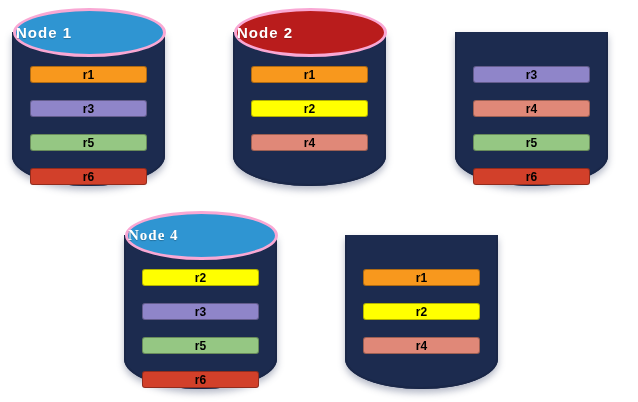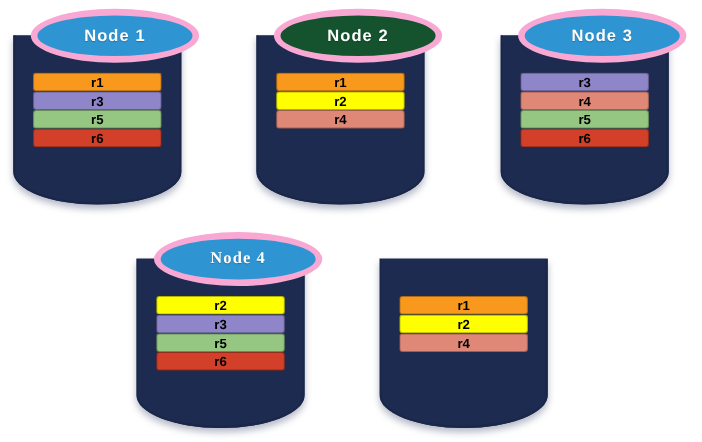--- a/index.html
+++ b/index.html
@@ -49,52 +49,51 @@
     border-radius: 0 0 76px 76px / 0 0 30px 30px;
     border: 2px solid #1a2748;
     border-top: none;
     box-sizing: border-box;
     pointer-events: none;
   }
 
   
   .cyl-top {
     position: absolute;
-    left: 16px;
+    left: 1px;
     top: 0;
     width: 153px;
     height: 49px;
     background: #2f95d2;
-    border: 6px solid #f9a8d4;
+    border: 3px solid #f9a8d4;
     border-radius: 50% / 50%;
     box-sizing: border-box;
     display: flex;
     align-items: center;
-    justify-content: center;
   }
 
   .node-title {
     color: #ffffff;
     font-size: 15px;
     font-weight: bold;
     letter-spacing: 1px;
     white-space: nowrap;
     text-shadow: 0 1px 1px rgba(0,0,0,0.25);
   }
 
   
   .bars {
     position: absolute;
     left: 0;
     top: 58px;
     width: 153px;
     display: flex;
     flex-direction: column;
     align-items: center;
-    gap: 0;
+    gap: 17px;
     z-index: 3;
   }
 
   .bar {
     width: 117px;
     height: 17px;
     border-radius: 3px;
     border: 1px solid rgba(0,0,0,0.30);
     box-sizing: border-box;
     display: flex;
@@ -117,34 +116,31 @@
       </div>
       <div class="bars">
         <div class="bar" style="background: rgb(248, 152, 29);">r1</div>
         <div class="bar" style="background: rgb(143, 133, 201);">r3</div>
         <div class="bar" style="background: rgb(149, 199, 131);">r5</div>
         <div class="bar" style="background: rgb(210, 64, 42);">r6</div>
       </div>
     </div>
     <div class="node" style="left: 233px; top: 8px;">
       <div class="cyl-body" style="background: rgb(28, 43, 79);"></div>
-      <div class="cyl-top" style="background: #14532d;">
+      <div class="cyl-top" style="background: #b91c1c;">
         <span class="node-title">Node  2</span>
       </div>
       <div class="bars">
         <div class="bar" style="background: rgb(248, 152, 29);">r1</div>
         <div class="bar" style="background: rgb(255, 255, 0);">r2</div>
         <div class="bar" style="background: rgb(224, 136, 120);">r4</div>
       </div>
     </div>
     <div class="node" style="left: 455px; top: 8px;">
       <div class="cyl-body" style="background: rgb(28, 43, 79);"></div>
-      <div class="cyl-top" style="background: rgb(47, 149, 210);">
-        <span class="node-title">Node  3</span>
-      </div>
       <div class="bars">
         <div class="bar" style="background: rgb(143, 133, 201);">r3</div>
         <div class="bar" style="background: rgb(224, 136, 120);">r4</div>
         <div class="bar" style="background: rgb(149, 199, 131);">r5</div>
         <div class="bar" style="background: rgb(210, 64, 42);">r6</div>
       </div>
     </div>
     <div class="node" style="left: 124px; top: 211px;">
       <div class="cyl-body" style="background: rgb(28, 43, 79);"></div>
       <div class="cyl-top" style="background: rgb(47, 149, 210); font-family: Liberation Serif, serif;">

